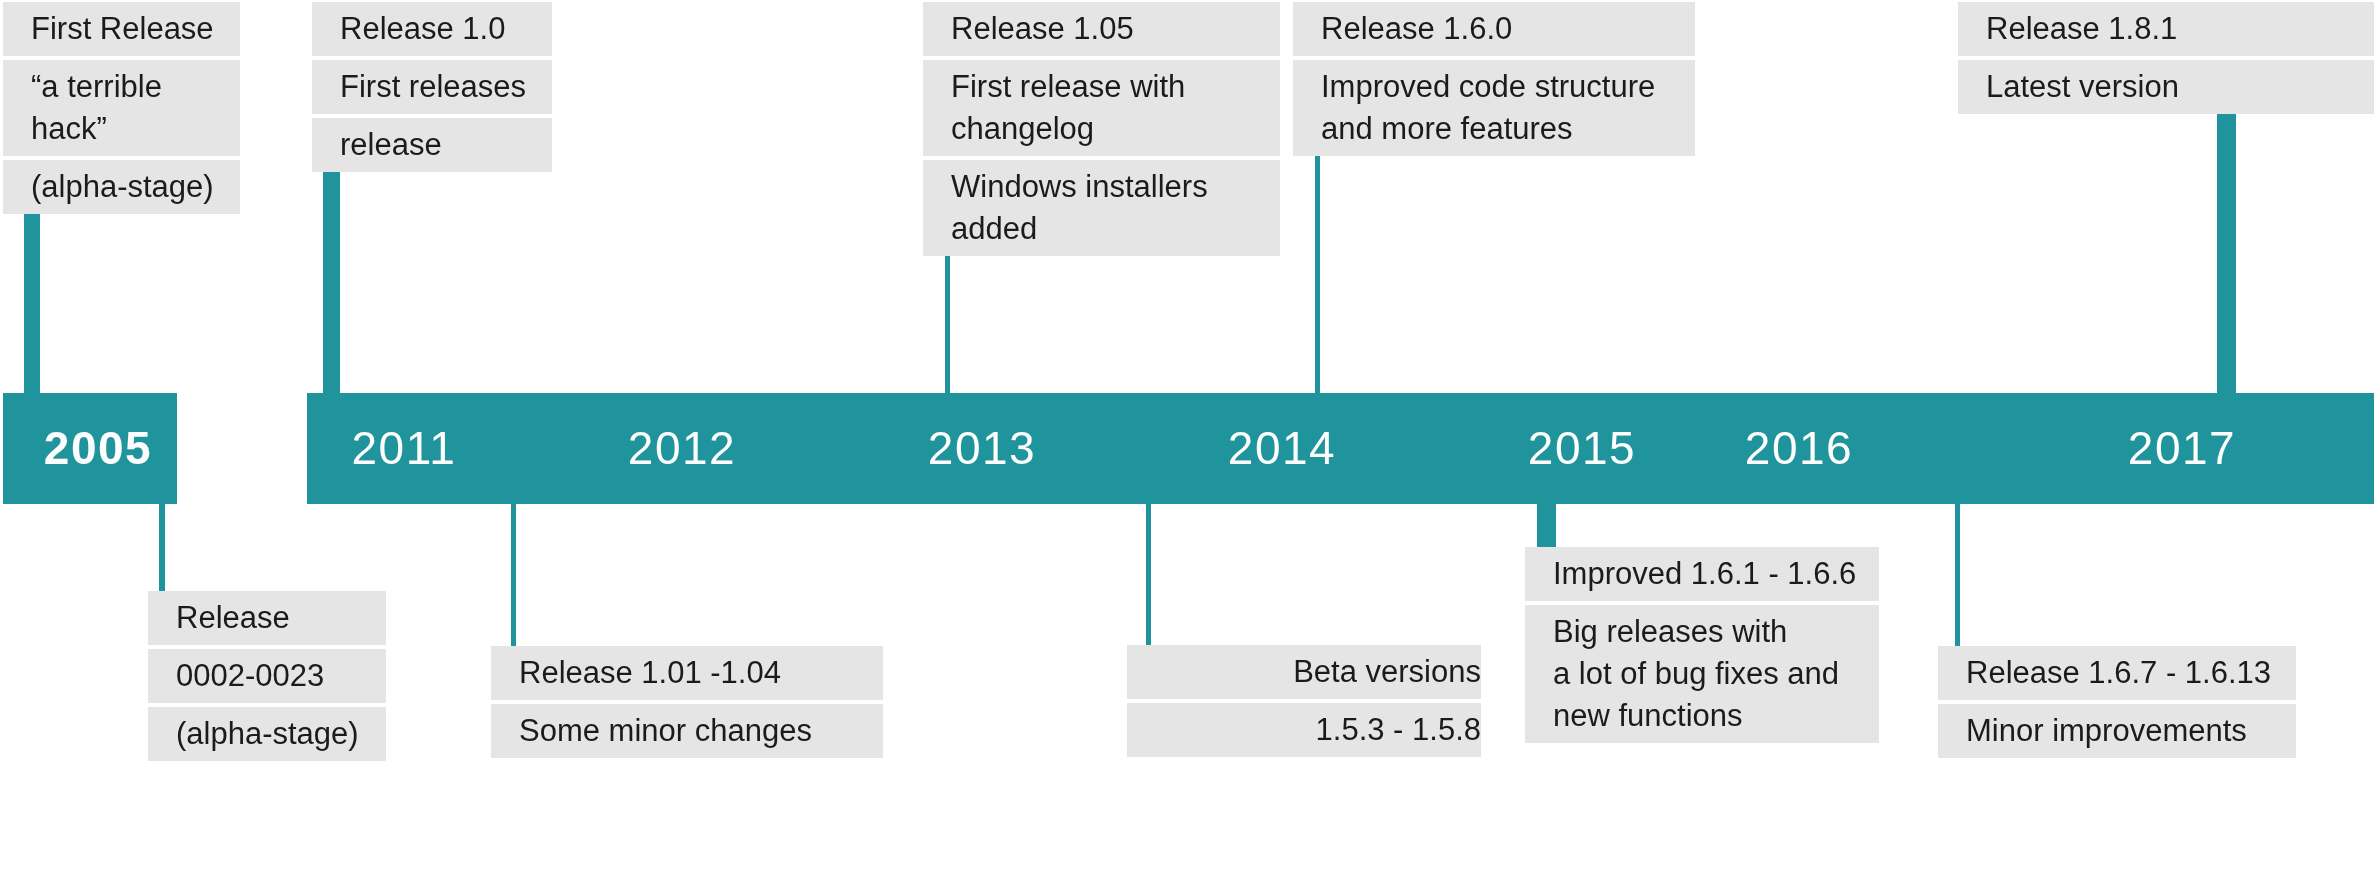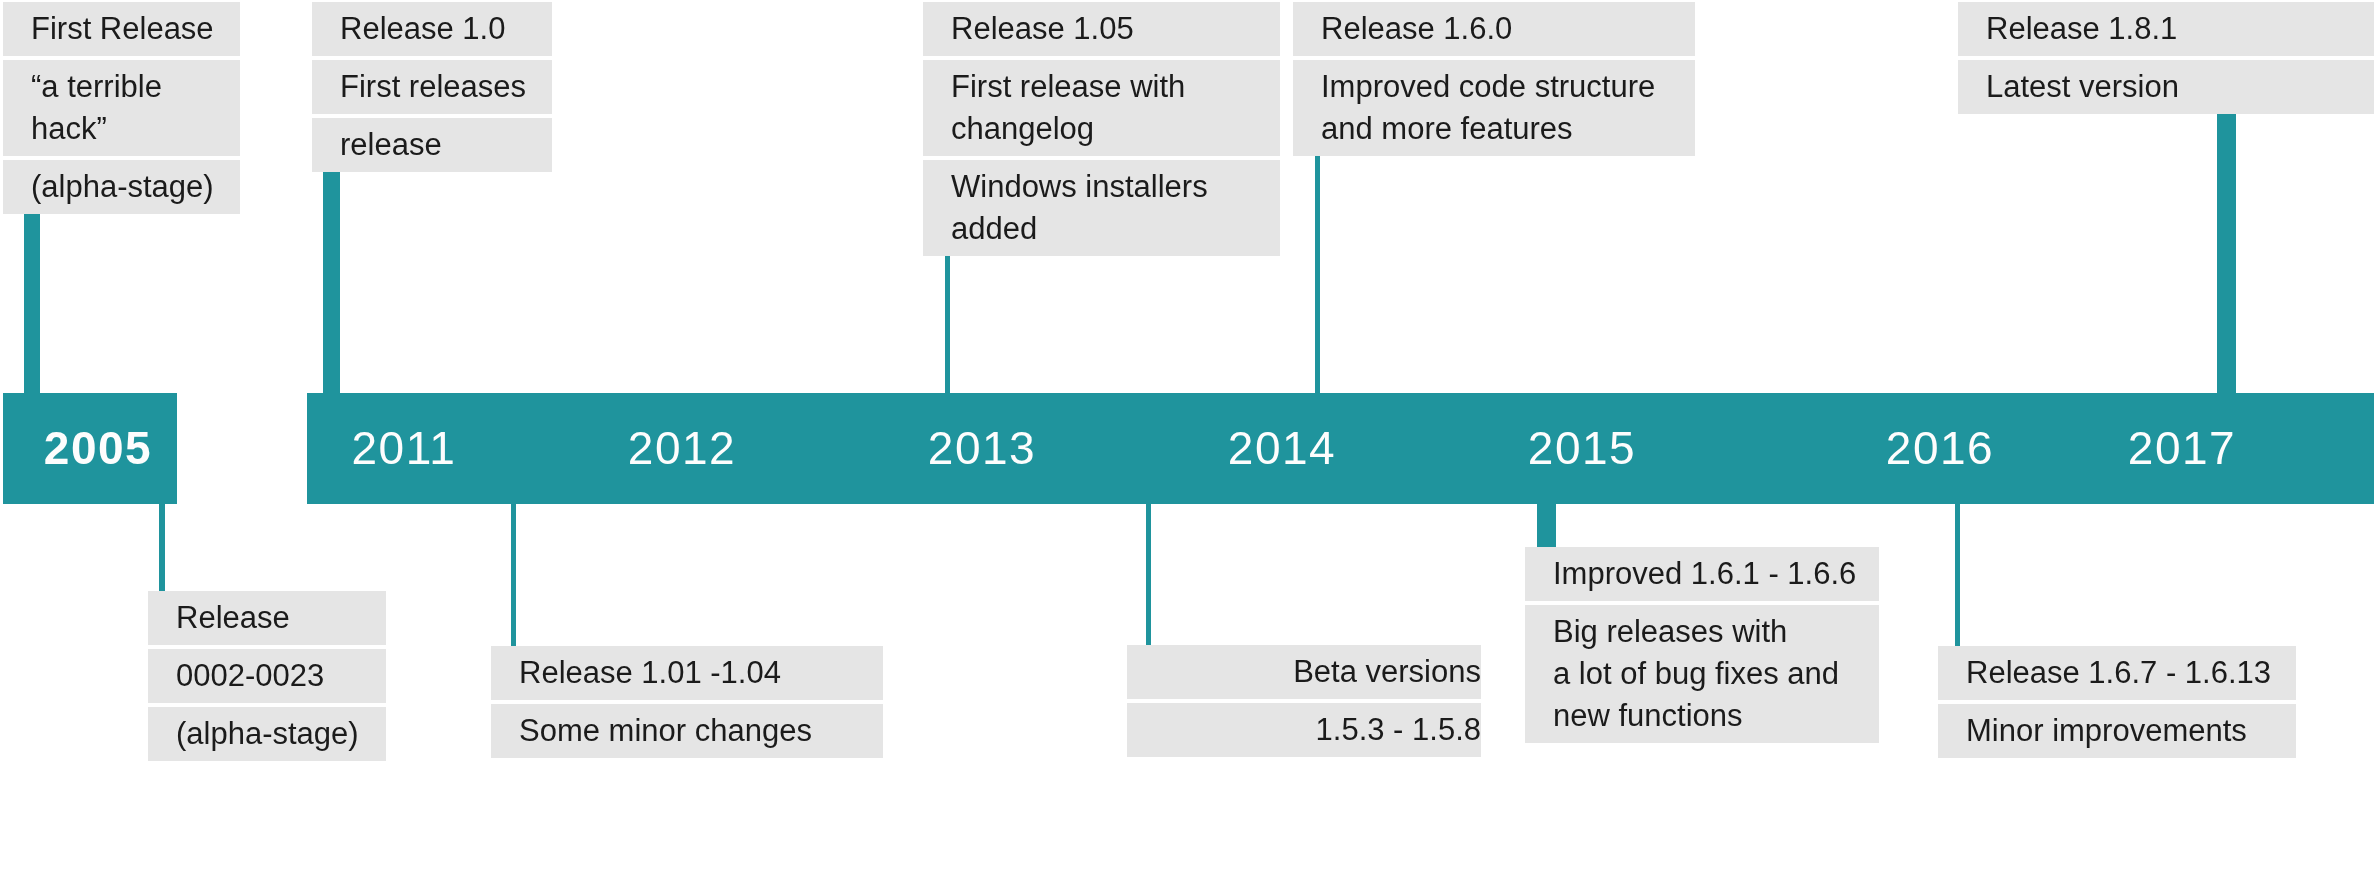--- a/index.html
+++ b/index.html
@@ -58,21 +58,21 @@
 
   <div class="bar-seg" style="left:3px; width:174px;">
     <span class="year" style="left:95px;font-weight:bold;">2005</span>
   </div>
   <div class="bar-seg" style="left:307px; width:2067px;">
     <span class="year" style="left:76px;margin-left:21px;">2011</span>
     <span class="year" style="left:375px;">2012</span>
     <span class="year" style="left:675px;">2013</span>
     <span class="year" style="left:975px;">2014</span>
     <span class="year" style="left:1275px;">2015</span>
-    <span class="year" style="left:1633px;">2016</span>
+    <span class="year" style="left:1492px;">2016</span>
     <span class="year" style="left:1875px;">2017</span>
   </div>
 
   <div class="conn" style="left:24px;   top:190px; width:16px; height:203px;"></div>
   <div class="conn" style="left:323px;  top:166px; width:17px; height:227px;"></div>
   <div class="conn" style="left:945px;  top:240px; width:5px;  height:153px;"></div>
   <div class="conn" style="left:1315px; top:152px; width:5px;  height:241px;"></div>
   <div class="conn" style="left:2217px; top:108px; width:19px; height:285px;"></div>
 
   <div class="conn" style="left:159px;  top:504px; width:6px;  height:97px;"></div>

